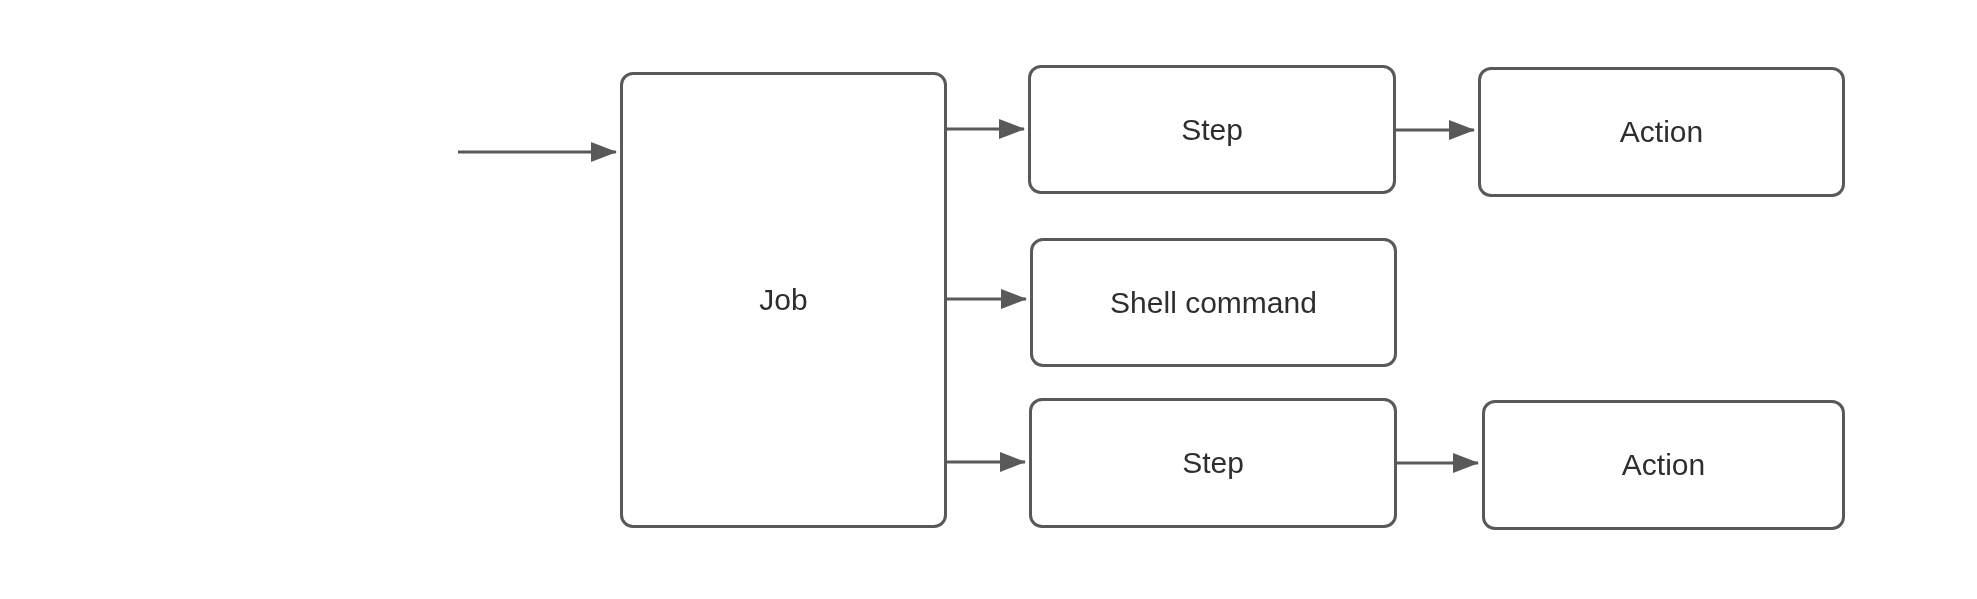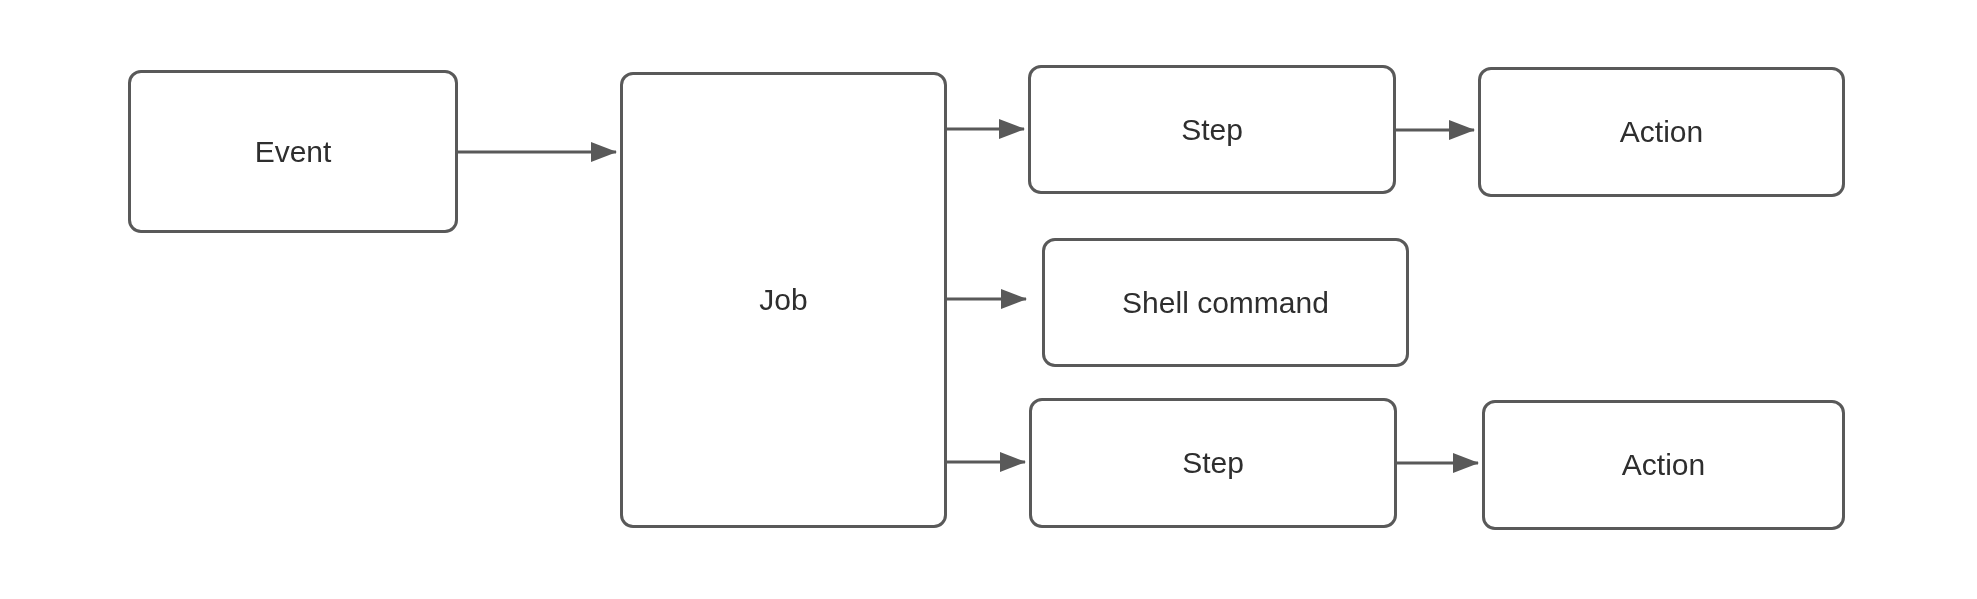--- a/index.html
+++ b/index.html
@@ -32,21 +32,21 @@
     justify-content: center;
     text-align: center;
     color: var(--text-color);
     font-size: 30px;
     line-height: 1.2;
   }
   .node-event        { left: 128px;  top: 70px;  width: 330px; height: 163px; }
   .node-job          { left: 620px;  top: 72px;  width: 327px; height: 456px; align-items: center; }
   .node-step-top     { left: 1028px; top: 65px;  width: 368px; height: 129px; }
   .node-action-top   { left: 1478px; top: 67px;  width: 367px; height: 130px; }
-  .node-shell        { left: 1030px; top: 238px; width: 367px; height: 129px; margin-left: 12px; }
+  .node-shell        { left: 1030px; top: 238px; width: 367px; height: 129px; }
   .node-step-bottom  { left: 1029px; top: 398px; width: 368px; height: 130px; }
   .node-action-bottom{ left: 1482px; top: 400px; width: 363px; height: 130px; }
   .edges-layer {
     position: absolute;
     left: 0; top: 0;
     width: 1977px;
     height: 599px;
     pointer-events: none;
   }
   .edges-layer line {
@@ -69,23 +69,20 @@
       </marker>
     </defs>
     <line x1="458" y1="152" x2="616" y2="152" marker-end="url(#arrowhead)"></line>
     <line x1="945" y1="129" x2="1024" y2="129" marker-end="url(#arrowhead)"></line>
     <line x1="945" y1="299" x2="1026" y2="299" marker-end="url(#arrowhead)"></line>
     <line x1="945" y1="462" x2="1025" y2="462" marker-end="url(#arrowhead)"></line>
     <line x1="1396" y1="130" x2="1474" y2="130" marker-end="url(#arrowhead)"></line>
     <line x1="1397" y1="463" x2="1478" y2="463" marker-end="url(#arrowhead)"></line>
   </svg>
 
-  <div class="node node-event">
-    <span>Event</span>
-  </div>
 
   <div class="node node-job">
     <span>Job</span>
   </div>
 
   <div class="node node-step-top">
     <span>Step</span>
   </div>
 
   <div class="node node-action-top">

